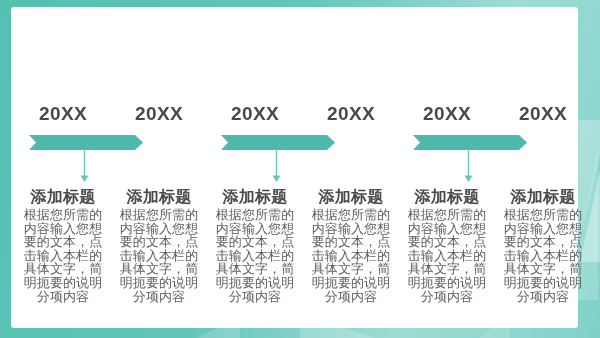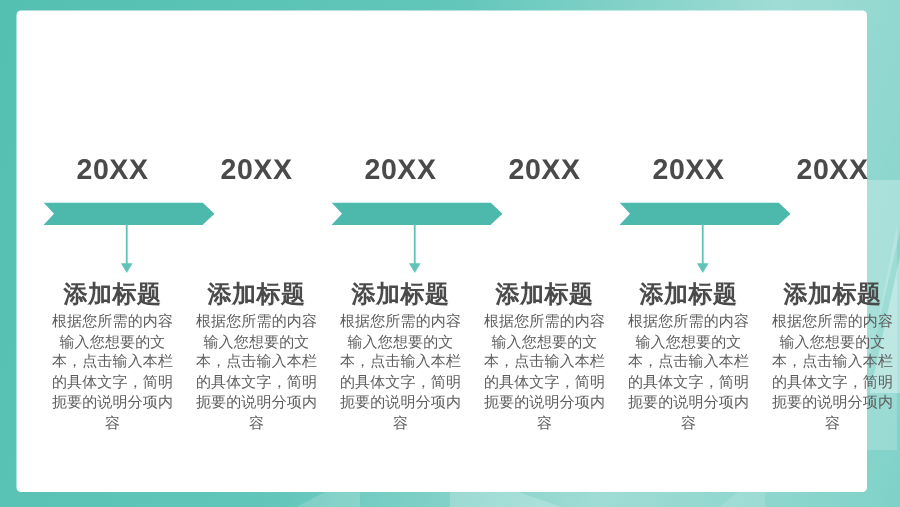--- a/index.html
+++ b/index.html
@@ -93,21 +93,21 @@
     height: 321px;
     background: #ffffff;
     border-radius: 3px;
     box-shadow: 0 0 0 0 rgba(0,0,0,0);
   }
 
   
 
   .columns {
     position: absolute;
-    left: 12px;
+    left: 0;
     top: 0;
     width: 100%;
     height: 100%;
     border-radius: 22px;
   }
 
   .col {
     position: absolute;
     top: 0;
     width: 96px;
@@ -137,21 +137,21 @@
     color: #4a4a4a;
     line-height: 15px;
     letter-spacing: 0.3px;
   }
 
   .body-text {
     position: absolute;
     top: 201px;
     left: 3px;
     width: 90px;
-    font-size: 10px;
+    font-size: 13px;
     color: #5d5d5d;
     line-height: 13.6px;
     text-align: center;
     letter-spacing: 0.1px;
   }
 
   
 
   .banners {
     position: absolute;

